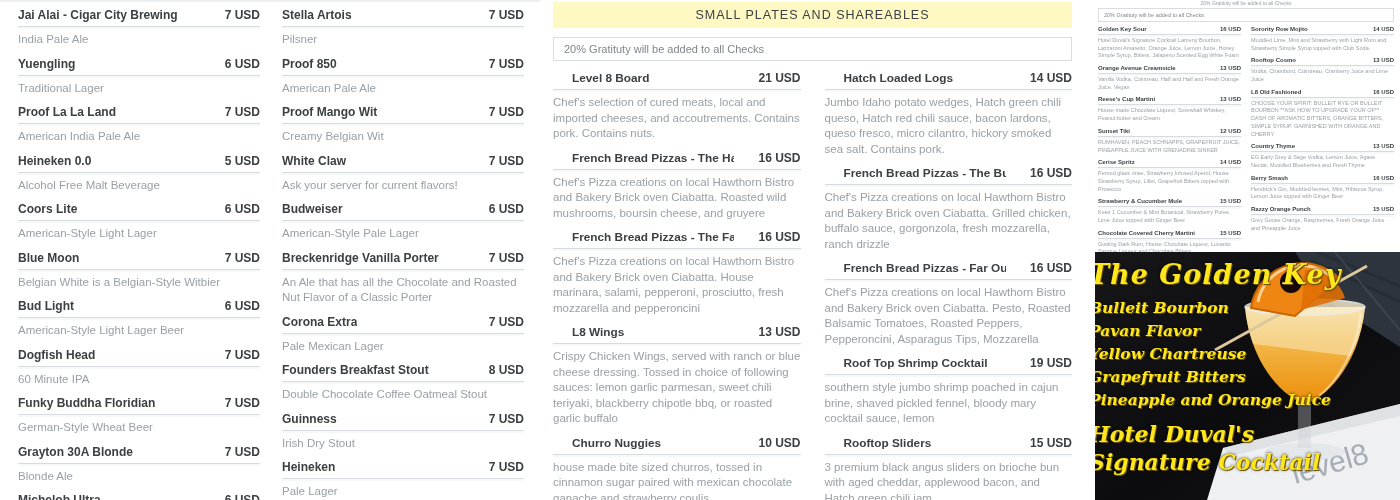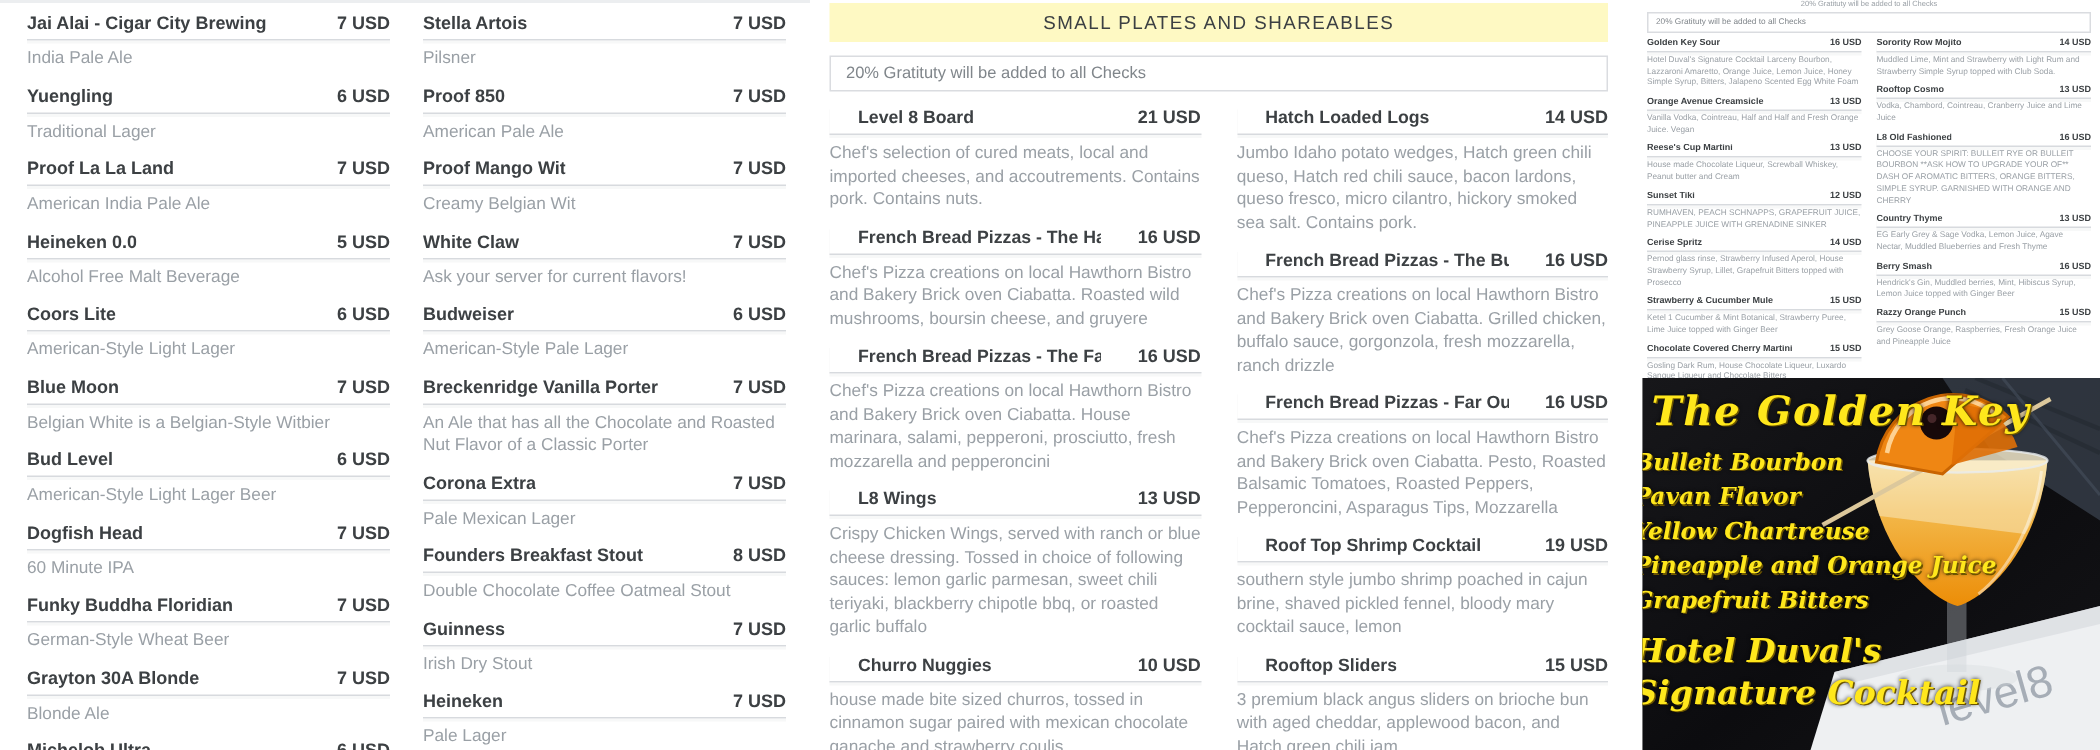--- a/index.html
+++ b/index.html
@@ -48,21 +48,21 @@
   .panel-cocktails .menu-item{margin-bottom:5px;}
 
   
   .promo{position:absolute;left:1095px;top:252px;width:305px;height:248px;
          overflow:hidden;background:#101013;}
   .promo svg{position:absolute;left:0;top:0;}
   .promo-text{position:absolute;left:-6px;top:6px;z-index:3;
               font-family:"DejaVu Serif","Liberation Serif",serif;
               font-style:italic;font-weight:bold;color:#ffe71c;
               text-shadow:1px 1px 0 #6b5400, 0 0 3px rgba(0,0,0,.9);}
-  .promo-title{font-size:27px;line-height:34px;margin-bottom:4px;letter-spacing:1px;margin-left:12px;}
+  .promo-title{font-size:27px;line-height:34px;margin-bottom:4px;letter-spacing:1px;}
   .promo-line{font-size:15.5px;line-height:23px;}
   .promo-footer{margin-top:9px;font-size:22px;line-height:28px;}
 </style>
 </head>
 <body>
 
 <div class="page">
 
   <section class="panel panel-beers">
     <div class="beer-cols">
@@ -110,21 +110,21 @@
   <div class="menu-item">
     <div class="mi-head">
       <span class="mi-name">Blue Moon</span>
       <span class="mi-price">7 USD</span>
     </div>
     <div class="mi-desc">Belgian White is a Belgian-Style Witbier</div>
   </div>
 
   <div class="menu-item">
     <div class="mi-head">
-      <span class="mi-name">Bud Level</span>
+      <span class="mi-name">Bud Light</span>
       <span class="mi-price">6 USD</span>
     </div>
     <div class="mi-desc">American-Style Light Lager Beer</div>
   </div>
 
   <div class="menu-item">
     <div class="mi-head">
       <span class="mi-name">Dogfish Head</span>
       <span class="mi-price">7 USD</span>
     </div>
@@ -487,22 +487,22 @@
     </svg>
     <div class="promo-text">
       <div class="promo-title">The Golden Key</div>
       <div>
   <div class="promo-line">Bulleit Bourbon</div>
 
   <div class="promo-line">Pavan Flavor</div>
 
   <div class="promo-line">Yellow Chartreuse</div>
 
+  <div class="promo-line">Grapefruit Bitters</div>
+
   <div class="promo-line">Pineapple and Orange Juice</div>
-
-  <div class="promo-line">Grapefruit Bitters</div>
 </div>
       <div class="promo-footer">Hotel Duval's</div>
       <div class="promo-footer" style="margin-top:0;">Signature Cocktail</div>
     </div>
   </section>
 
 </div>
 
 </body></html>

